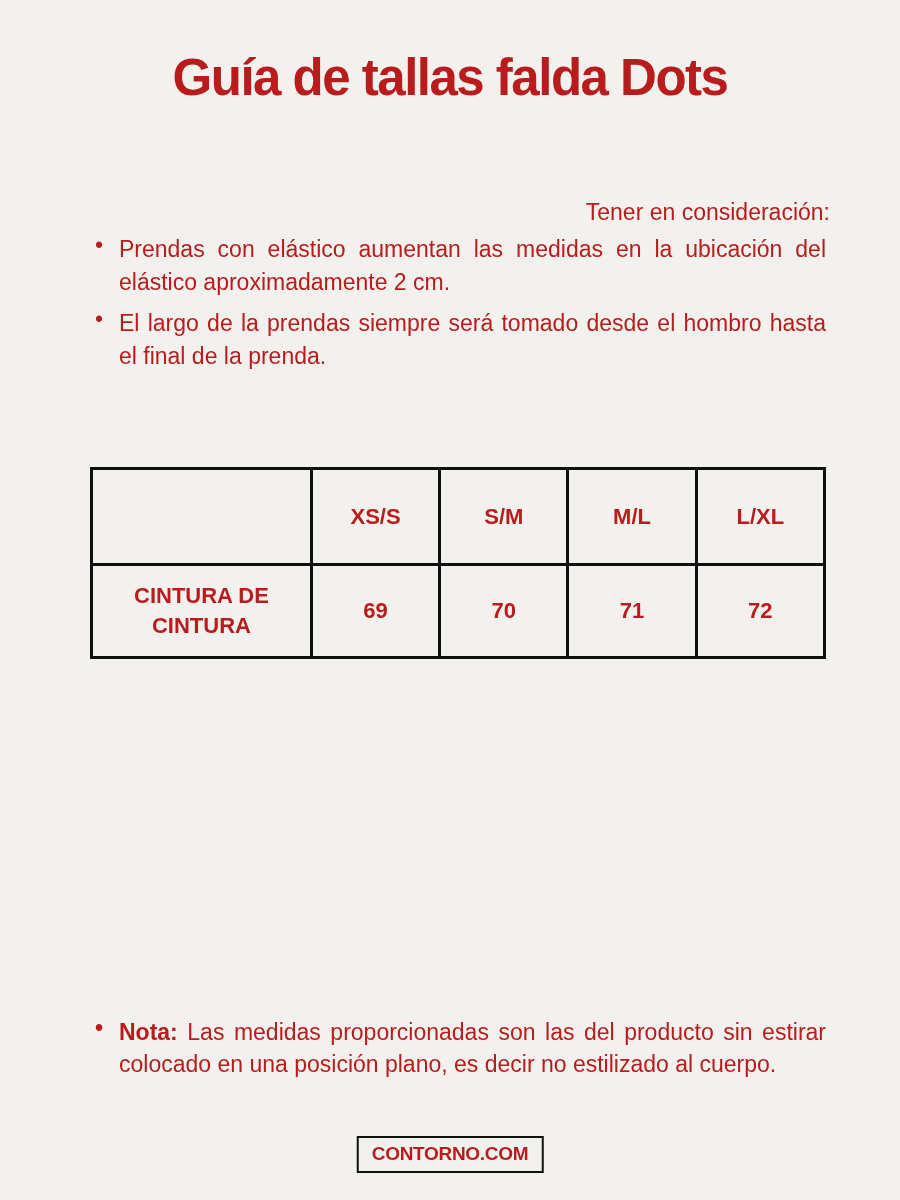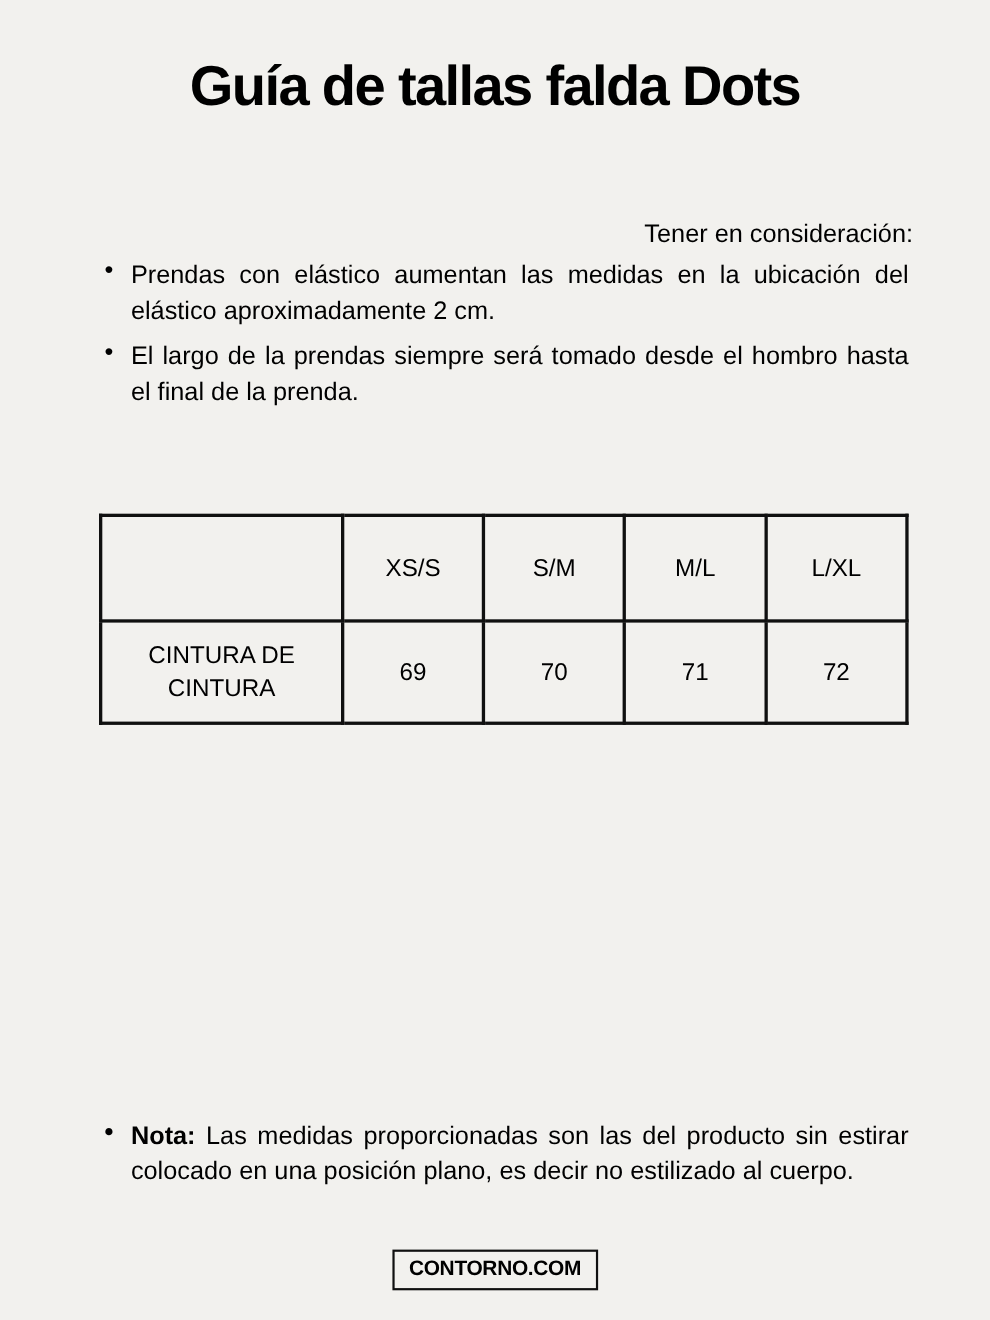--- a/index.html
+++ b/index.html
@@ -1,21 +1,21 @@
 <!DOCTYPE html>
 <html><head>
 <meta charset="utf-8">
 <style>
   html, body { margin: 0; padding: 0; background: #f2f1ee; }
   .page {
     position: relative;
     width: 900px;
     height: 1200px;
     background: #f2f1ee;
-    color: #000000;
+    color: #b91c1c;
     font-family: "Liberation Sans", sans-serif;
     overflow: hidden;
   }
 
   
   .title {
     position: absolute;
     top: 48px;
     left: 0;
     right: 0;
@@ -64,21 +64,21 @@
     top: 467px;
     width: 736px;
     border-collapse: collapse;
     table-layout: fixed;
   }
   .size-table th, .size-table td {
     border: 3px solid #101010;
     text-align: center;
     vertical-align: middle;
     font-size: 22px;
-    font-weight: 400;
+    font-weight: 700;
     padding: 0 16px;
     line-height: 1.35;
   }
   .size-table thead tr { height: 96px; }
   .size-table tbody tr { height: 93px; }
   .col-label { width: 30%; }
   .col-size  { width: 17.5%; }
 
   
   .note {

